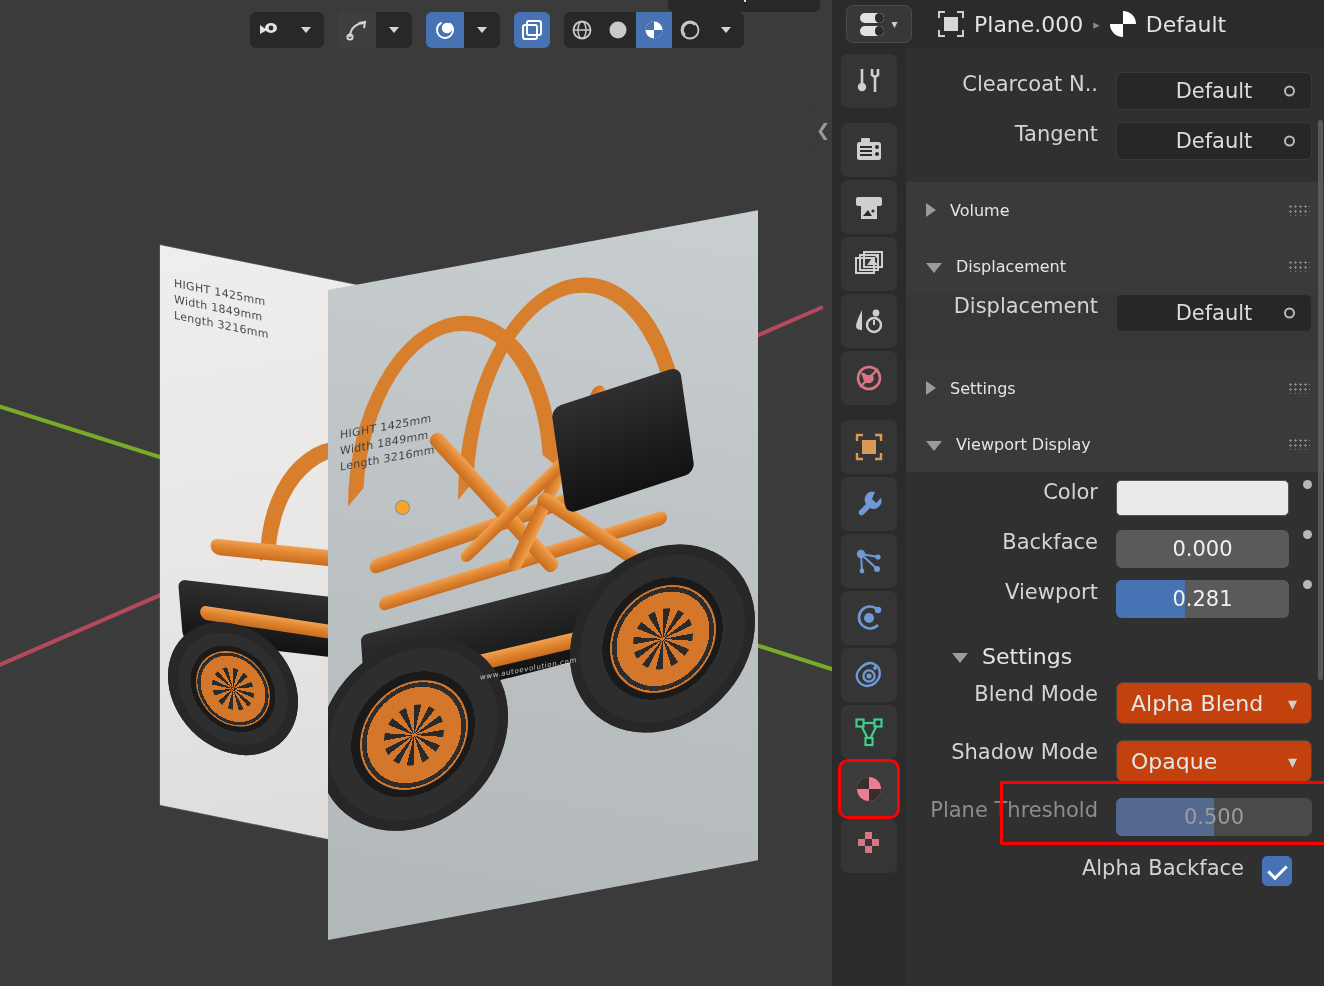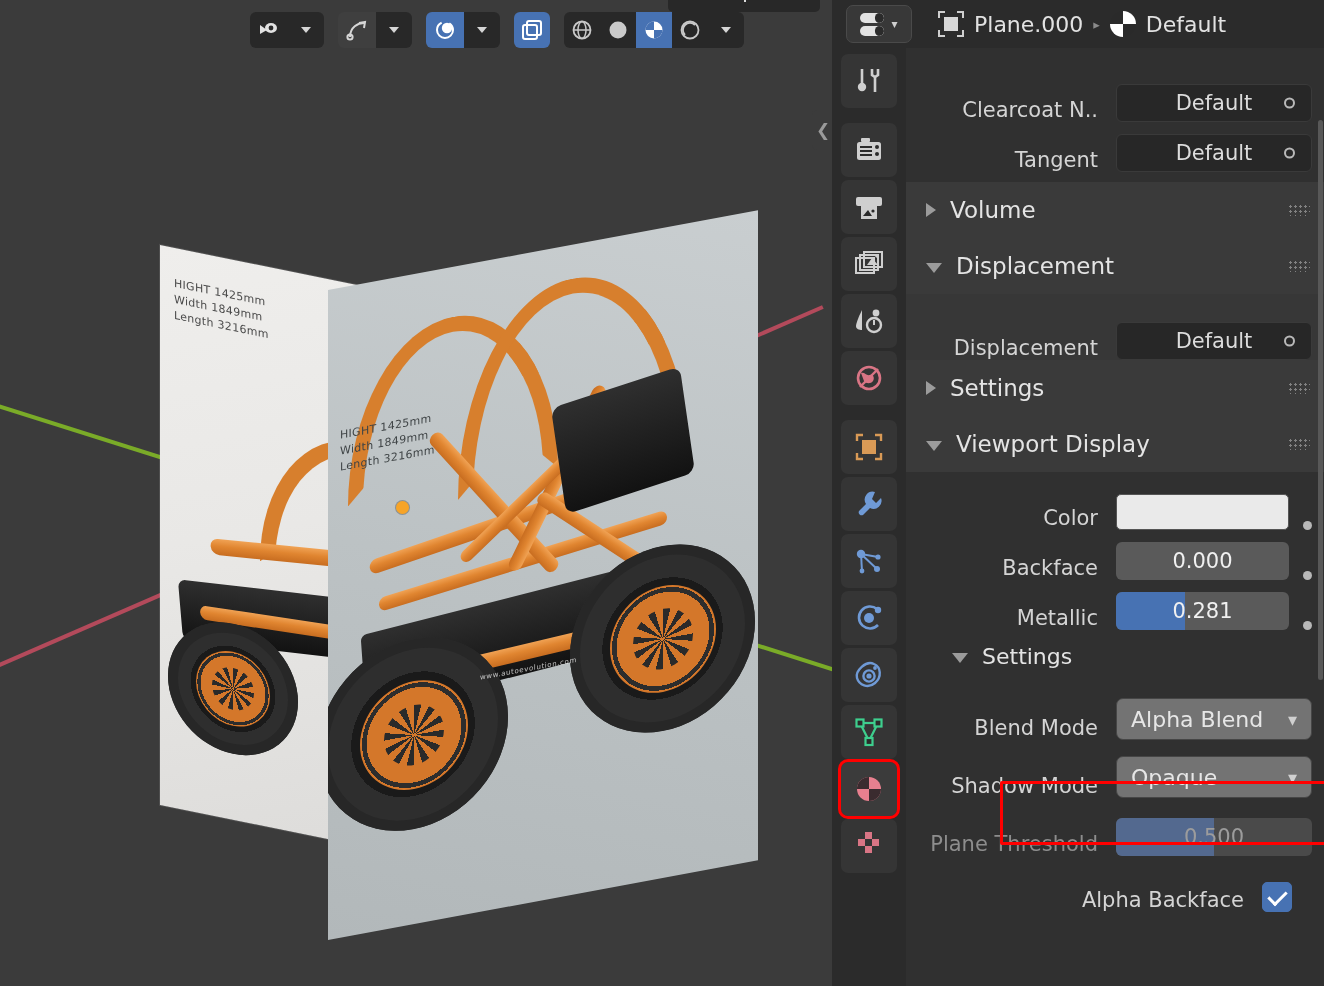--- a/index.html
+++ b/index.html
@@ -245,21 +245,21 @@
   }
   .tab-ico { width: 34px; height: 34px; position: relative; }
 
   
   #props-body {
     position: absolute; left: 74px; top: 48px; right: 0; bottom: 0;
     background: #303030;
     overflow: hidden;
   }
   .row {
-    display: flex; align-items: flex-end;
+    display: flex; align-items: flex-start;
     height: 50px;
     padding-right: 12px;
   }
   .row .lbl {
     color: #d4d4d4;
     font-size: 21px;
     text-align: right;
     width: 210px;
     padding-right: 18px;
     flex: none;
@@ -286,21 +286,21 @@
     width: 9px; height: 9px; border-radius: 50%;
     background: #b8b8b8;
     margin-left: 14px; flex: none;
   }
 
   .panel-head {
     display: flex; align-items: center;
     height: 56px;
     padding-left: 20px;
     color: #e4e4e4;
-    font-size: 23px;
+    font-size: 16px;
     background: #3a3a3a;
     position: relative;
   }
   .panel-head.sub { background: transparent; font-size: 22px; padding-left: 46px; }
   .panel-head .tri {
     width: 0; height: 0; margin-right: 14px;
     border-top: 7px solid transparent; border-bottom: 7px solid transparent;
     border-left: 10px solid #9b9b9b;
   }
   .panel-head .tri.open {
@@ -355,21 +355,21 @@
   .checkbox.checked::after {
     content: "";
     position: absolute; left: 9px; top: 4px;
     width: 8px; height: 15px;
     border: solid #fff; border-width: 0 3px 3px 0;
     transform: rotate(45deg);
   }
 
   .dropdown {
     flex: 1; height: 42px;
-    background: #737373;
+    background: #c2410c;
     border: 1px solid #464646;
     border-radius: 7px;
     display: flex; align-items: center;
     padding: 0 14px;
     color: #e6e6e6; font-size: 22px;
     position: relative;
   }
   .dropdown .dd-chev {
     margin-left: auto;
     color: #d0d0d0; font-size: 18px;
@@ -765,21 +765,21 @@
         <div class="row">
           <div class="lbl">Backface</div>
           <div class="slider">
             <i class="fill" style="width:0%"></i>
             <span>0.000</span>
           </div>
           <div class="dot-right"></div>
         </div>
 
         <div class="row">
-          <div class="lbl">Metallic</div>
+          <div class="lbl">Viewport</div>
           <div class="slider">
             <i class="fill" style="width:40%"></i>
             <span>0.281</span>
           </div>
           <div class="dot-right"></div>
         </div>
 
         <div class="panel-head sub" style="height:52px;">
           <span class="tri open"></span>
           <span>Settings</span>

